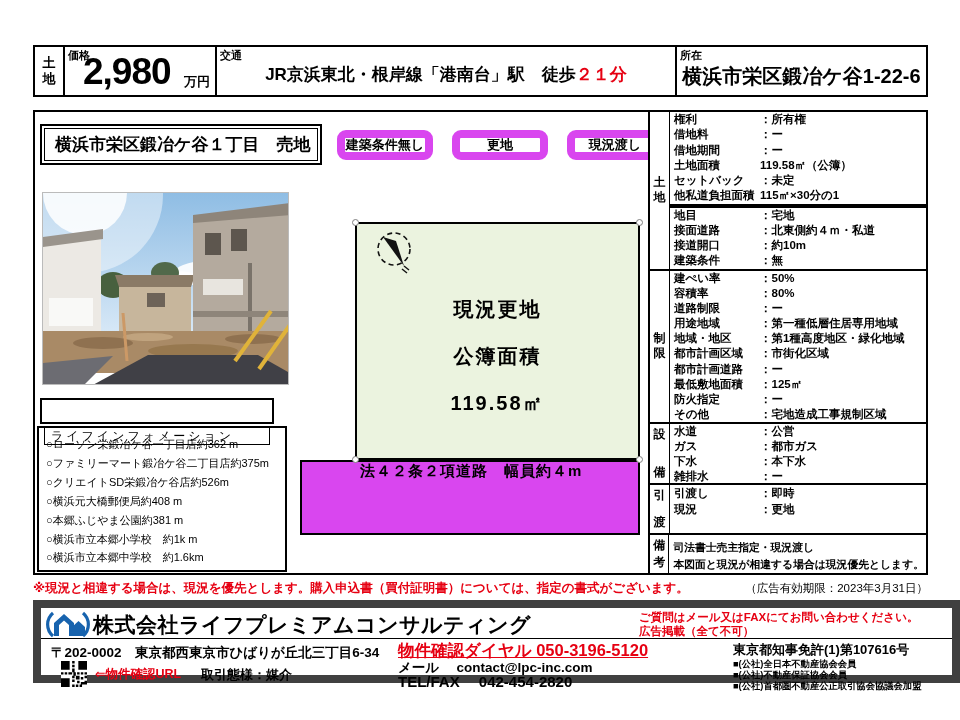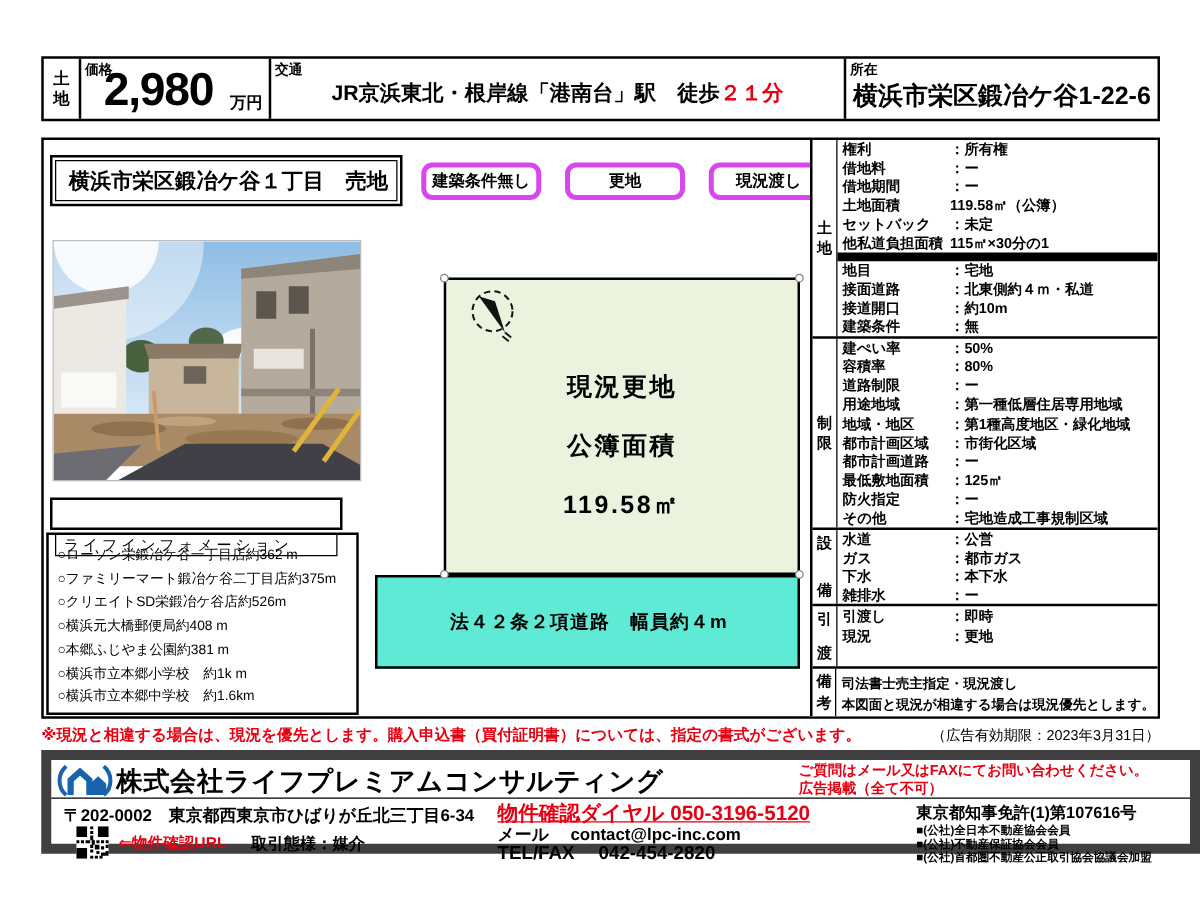--- a/index.html
+++ b/index.html
@@ -25,49 +25,49 @@
 
   
   .mainbox { position:absolute; left:33px; top:110px; width:895px; height:465px; border:2px solid #000; }
 
   .dbox { position:absolute; border:2px solid #000; background:#fff; padding:2px; }
   .dbox-inner { border:1px solid #000; height:100%; display:flex; align-items:center; }
   .title-box { left:5px; top:12px; width:282px; height:41px; }
   .title-box .dbox-inner { padding-left:10px; font-size:17px; font-weight:bold; }
 
   .badges { position:absolute; left:302px; top:18px; display:flex; gap:19px; }
-  .badge { width:96px; height:30px; border:4px solid #d946ef; border-radius:9px; display:flex; align-items:center; justify-content:center; font-size:13px; font-weight:bold; background:#fff; }
+  .badge { width:96px; height:30px; border:8px solid #d946ef; border-radius:9px; display:flex; align-items:center; justify-content:center; font-size:13px; font-weight:bold; background:#fff; }
 
   .photo { position:absolute; left:7px; top:80px; width:247px; height:193px; border:1px solid #bbb; overflow:hidden; }
 
   .life-header { left:5px; top:286px; width:234px; height:26px; }
   .life-header .dbox-inner { padding-left:6px; font-size:12px; letter-spacing:3px;margin-top:25px; }
   .life-list { position:absolute; left:2px; top:314px; width:250px; height:146px; border:2px solid #000; padding:7px 6px 0 7px; }
   .life-list div { font-size:11px; line-height:1.72; white-space:nowrap; }
 
   
   .plot { position:absolute; left:320px; top:110px; width:285px; height:238px; background:#ebf3df; border:2px solid #000; display:flex; flex-direction:column; align-items:center; padding-top:72px; gap:20px; }
   .plot-text { font-size:20px; font-weight:bold; letter-spacing:2px; }
   .compass { position:absolute; left:16px; top:6px; }
-  .road { position:absolute; left:265px; top:348px; width:340px; height:75px; background:#5eead4; border:2px solid #000; display:flex; align-items:center; padding-left:58px; }
+  .road { position:absolute; left:265px; top:348px; width:340px; height:75px; background:#d946ef; border:2px solid #000; display:flex; align-items:flex-start; padding-left:58px; }
   .road-label { font-size:15px; font-weight:bold; letter-spacing:1px; }
   .dot { position:absolute; width:7px; height:7px; background:#fff; border:1px solid #808080; border-radius:50%; z-index:3; }
 
   
   .dtable { position:absolute; left:613px; top:0; right:0; bottom:0; border-left:2px solid #000; display:flex; flex-direction:column; background:#fff; }
   .section { display:flex; }
   .section + .section { border-top:2px solid #000; }
   .sec-label { width:20px; border-right:1px solid #000; display:flex; flex-direction:column; align-items:center; font-size:12px; font-weight:bold; padding:2px 0; }
   .sec-label.center { justify-content:center; line-height:1.3; }
   .sec-label.spread { justify-content:space-between; }
   .sec-rows { flex:1; display:flex; flex-direction:column; }
   .sec0 { height:157px; } .sec1 { height:154px; } .sec2 { height:61px; } .sec3 { height:50px; } .sec4 { flex:1; }
   .t-row { flex:1; display:flex; align-items:center; font-size:11.5px; font-weight:bold; white-space:nowrap; }
   .sec3 .t-row { flex:none; height:16px; }
-  .t-row.divider { border-top:7px solid #000000; }
+  .t-row.divider { border-top:4px solid #000000; }
   .t-label { width:90px; padding-left:4px; flex:none; }
   .t-value { flex:1; }
   .notes { padding:4px 2px 0 4px; }
   .notes div { font-size:10.8px; font-weight:bold; line-height:1.55; white-space:nowrap; }
 
   
   .disclaimer { position:absolute; left:33px; top:580px; width:895px; display:flex; justify-content:space-between; align-items:center; }
   .disc-text { font-size:12.5px; font-weight:600; color:#e60012; }
   .disc-valid { font-size:11.5px; color:#000; }
 

